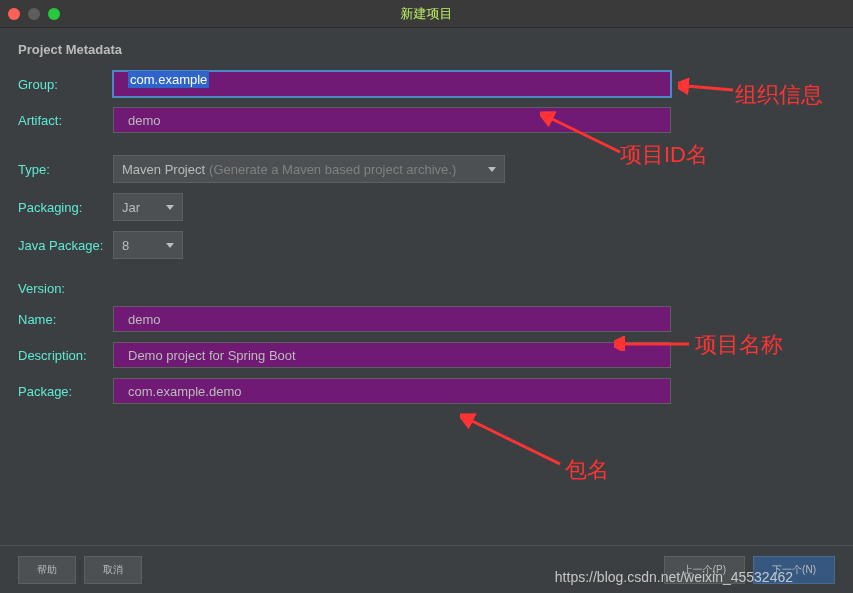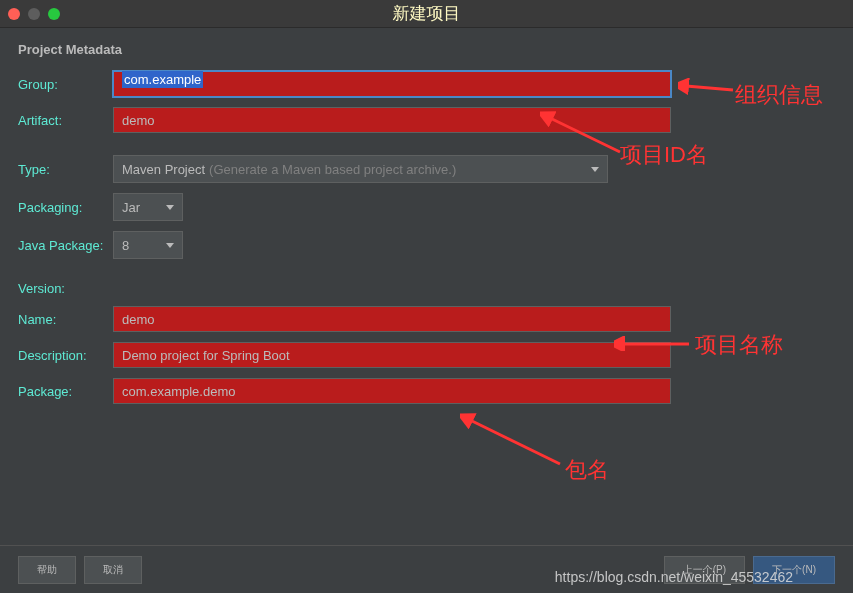--- a/index.html
+++ b/index.html
@@ -31,22 +31,22 @@
       height: 12px;
       border-radius: 50%;
     }
     .tl-close { background: #ff5f56; }
     .tl-min { background: #5d5d5d; }
     .tl-max { background: #27c93f; }
     .title-text {
       position: absolute;
       left: 50%;
       transform: translateX(-50%);
-      color: #fef9c3;
-      font-size: 17px;
+      color: #bef264;
+      font-size: 13px;
     }
     .content {
       padding: 14px 18px;
     }
     .section-header {
       font-weight: bold;
       color: #bbbbbb;
       margin-bottom: 14px;
     }
     .form-row {
@@ -56,24 +56,24 @@
     }
     .form-row.gap-after { margin-bottom: 22px; }
     .label {
       width: 95px;
       color: #5eead4;
     }
     .text-input {
       flex: 1;
       max-width: 558px;
       height: 26px;
-      background: #b91c1c;
+      background: #701a75;
       border: 1px solid #5e6060;
       color: #bbbbbb;
-      padding: 0 8px;
+      padding: 0 14px;
       font-size: 13px;
     }
     .text-input.focused {
       border: 1px solid #4a88c7;
       box-shadow: 0 0 0 1px #4a88c7;
     }
     .selection {
       background: #2f65ca;
       color: #ffffff;
       padding: 1px 2px;
@@ -83,21 +83,21 @@
       background: #4c5052;
       border: 1px solid #5e6060;
       color: #bbbbbb;
       padding: 0 28px 0 8px;
       font-size: 13px;
       position: relative;
       display: flex;
       align-items: center;
       cursor: pointer;
     }
-    .dropdown.wide { width: 495px; }
+    .dropdown.wide { width: 392px; }
     .dropdown.narrow { width: 100px; }
     .dropdown.small { width: 70px; }
     .dropdown .hint {
       color: #808080;
       margin-left: 4px;
     }
     .dropdown-arrow {
       position: absolute;
       right: 8px;
       width: 0;

